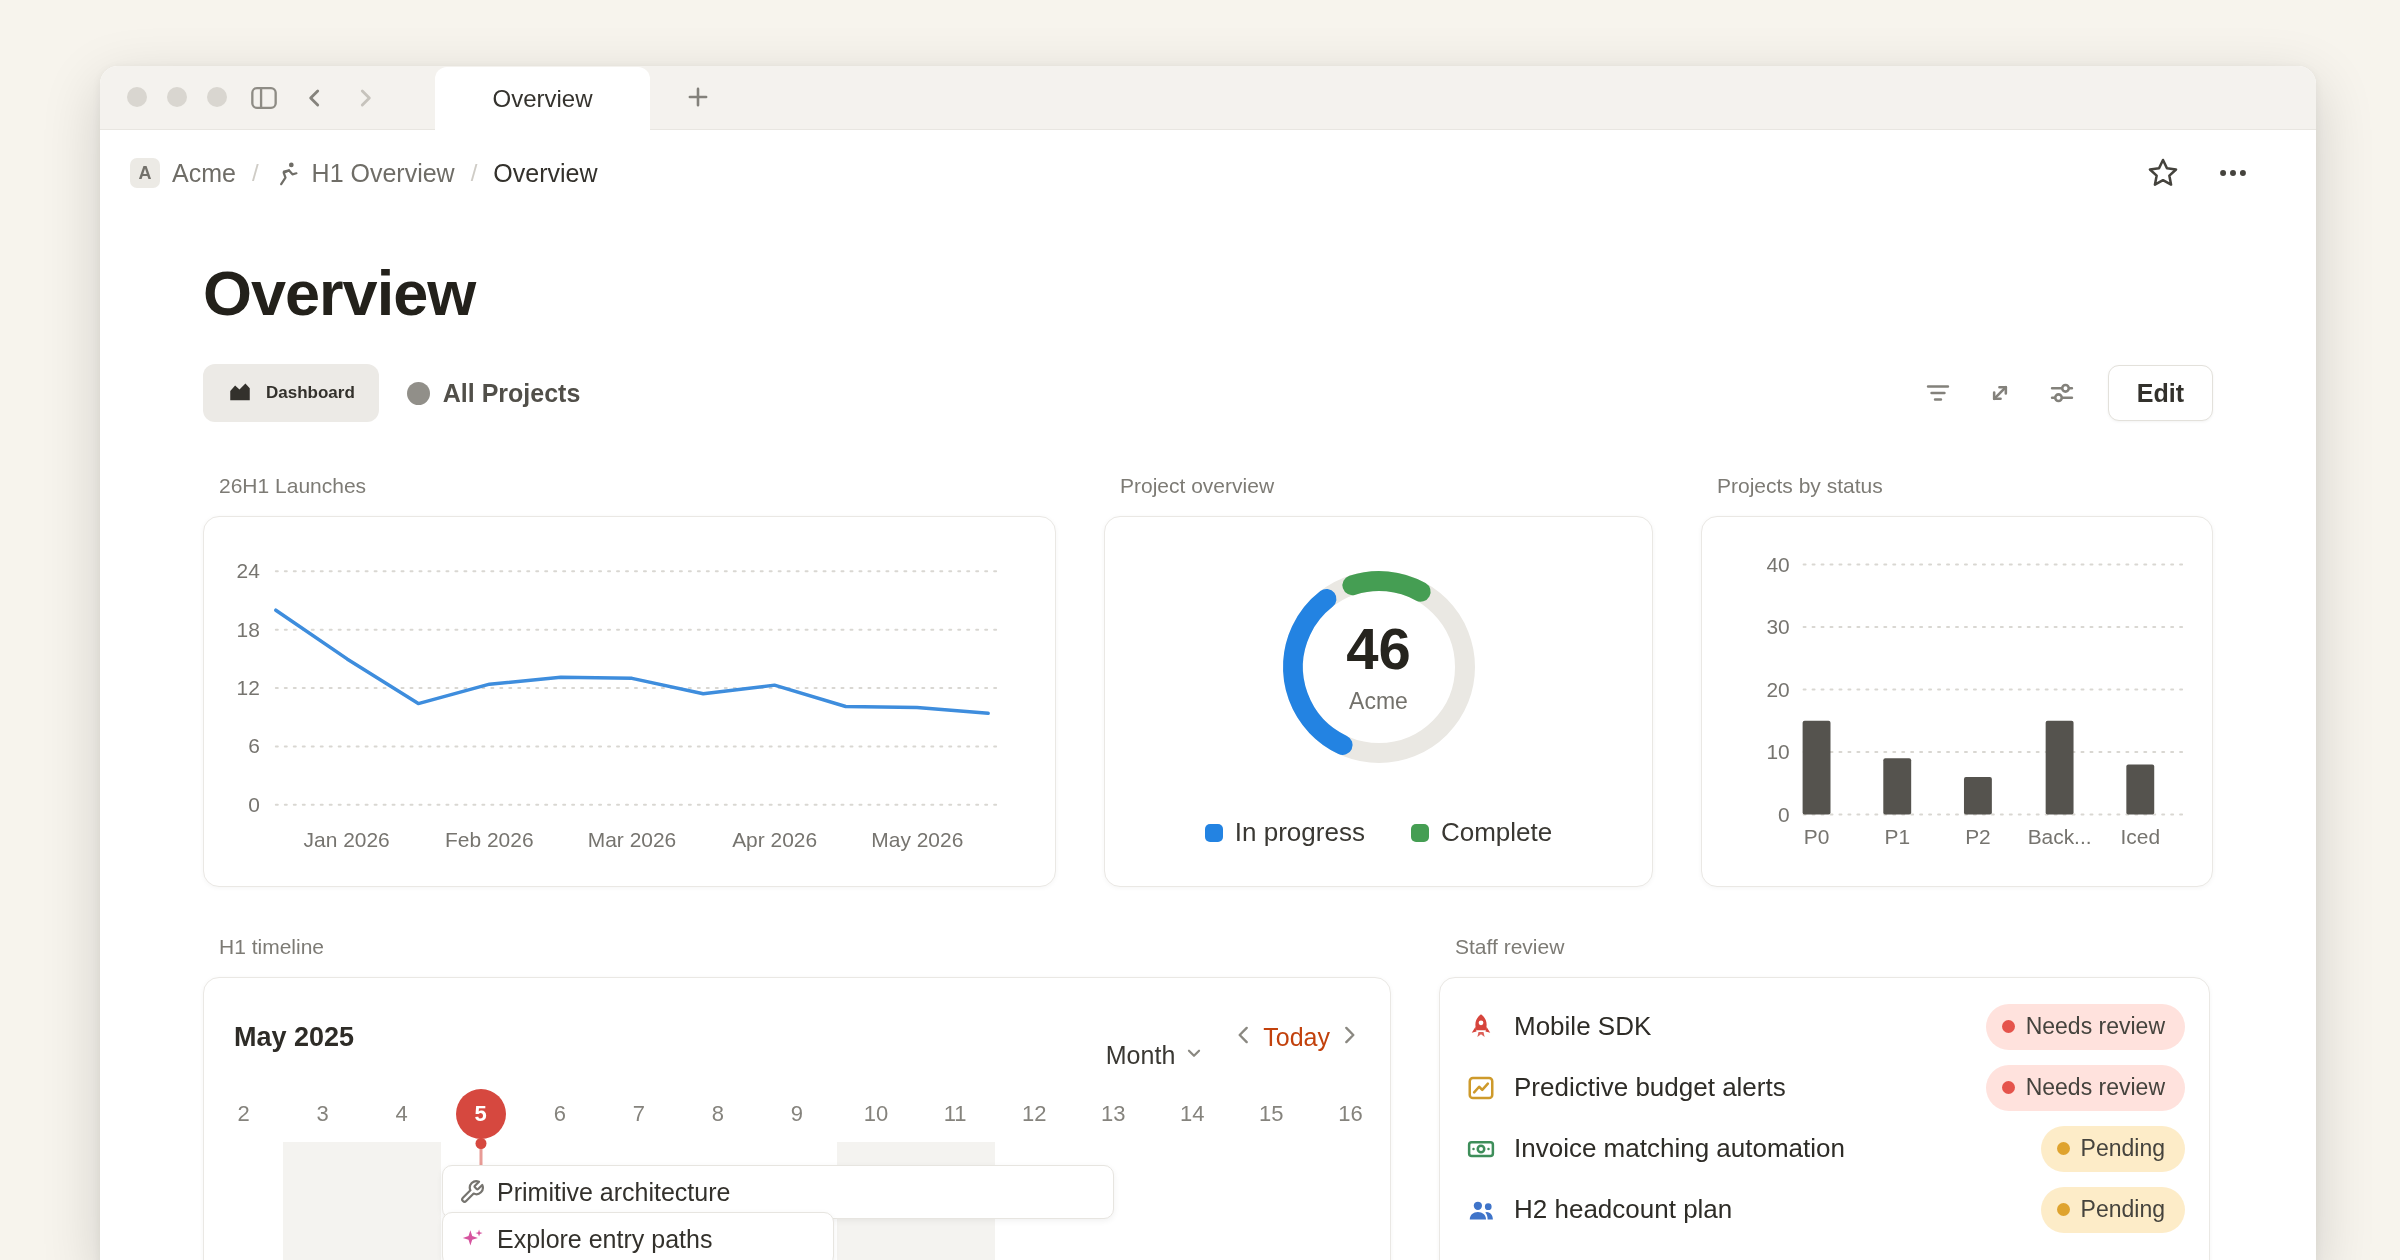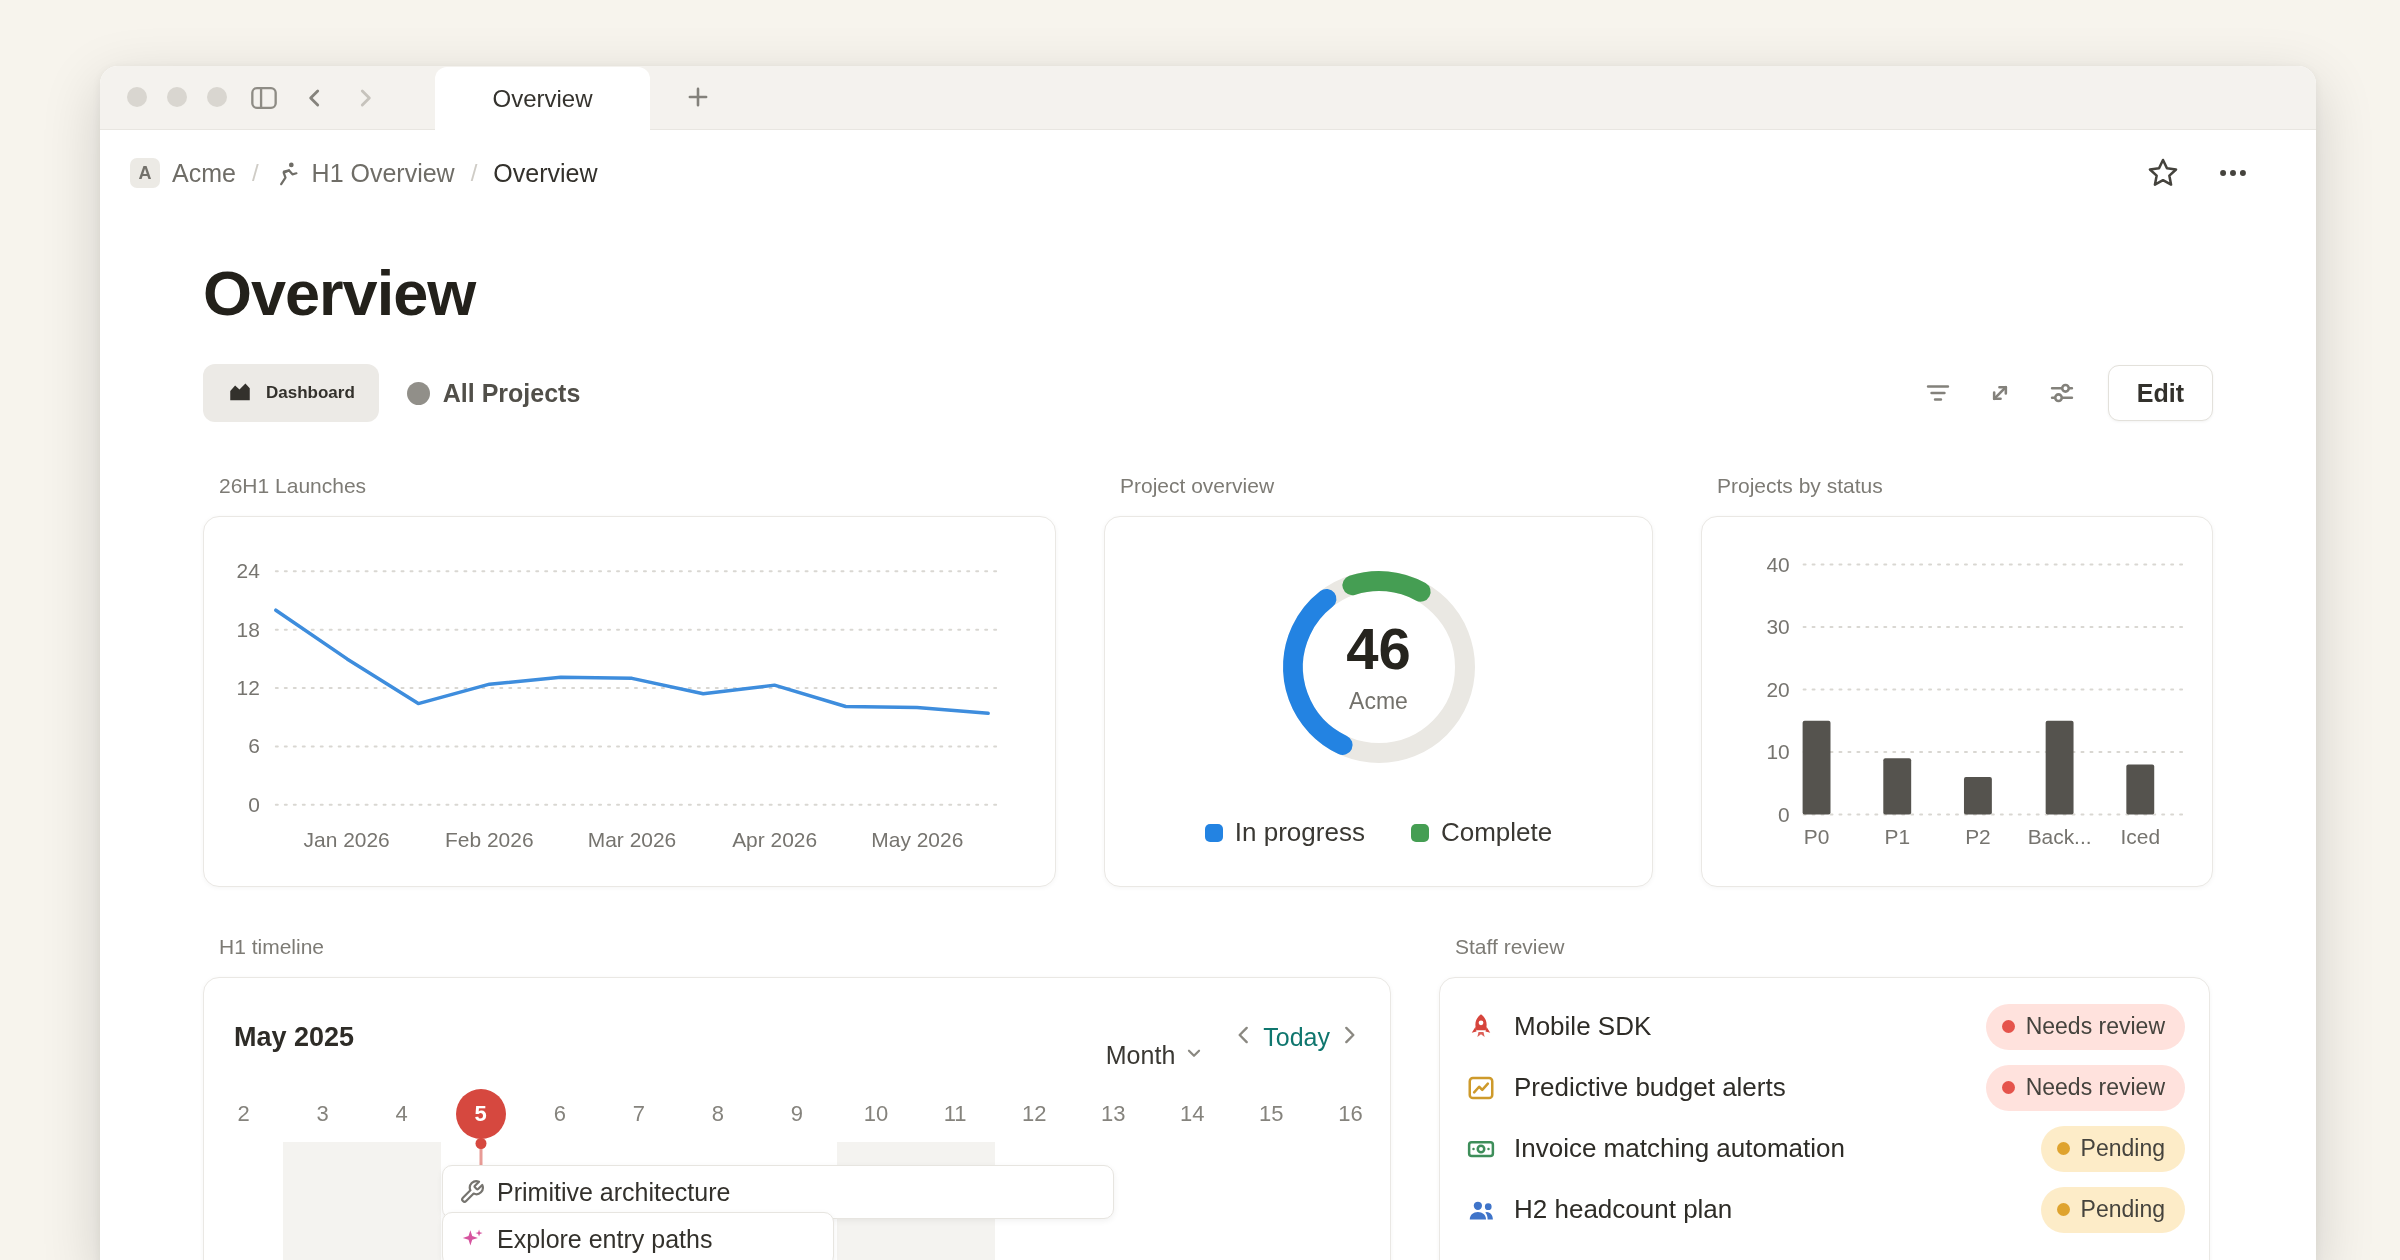--- a/index.html
+++ b/index.html
@@ -62,21 +62,21 @@
   .legend-swatch{width:18px;height:18px;border-radius:5px;}
 
   
   .b-timeline{width:1188px;} .b-staff{width:771px;}
   .tl-card{height:560px;} .staff-card{height:560px;}
   .tl-header{display:flex;align-items:center;padding:26px 28px 0 30px;}
   .tl-month{font-size:27px;font-weight:700;color:#2E2C27;}
   .tl-controls{margin-left:auto;display:flex;align-items:center;gap:26px;}
   .tl-select{display:flex;align-items:center;gap:8px;font-size:25px;color:#3A3833;margin-top:37px;}
   .tl-nav{display:flex;align-items:center;}
-  .tl-today{font-size:25px;color:#0f766e;margin:0 6px;}
+  .tl-today{font-size:25px;color:#c2410c;margin:0 6px;}
   .days{display:flex;margin-top:18px;height:52px;align-items:center;}
   .day-cell{flex:1;display:flex;justify-content:center;align-items:center;font-size:22px;color:#85837D;}
   .day-selected{width:50px;height:50px;border-radius:50%;background:#D6483F;color:#fff;font-weight:700;
                 display:flex;align-items:center;justify-content:center;}
   .tl-grid{position:relative;margin-top:2px;height:430px;}
   .weekend{position:absolute;top:0;bottom:0;background:#F4F3F0;}
   .today-line{position:absolute;top:0;bottom:0;width:3px;background:#D6483F;opacity:.55;transform:translateX(-50%);}
   .today-dot{position:absolute;width:11px;height:11px;border-radius:50%;background:#D6483F;top:-4px;transform:translateX(-50%);z-index:2;}
   .event{position:absolute;height:54px;background:#fff;border:1px solid #E7E5E0;border-radius:10px;
          box-shadow:0 2px 6px rgba(0,0,0,.06);display:flex;align-items:center;gap:12px;padding:0 16px;

